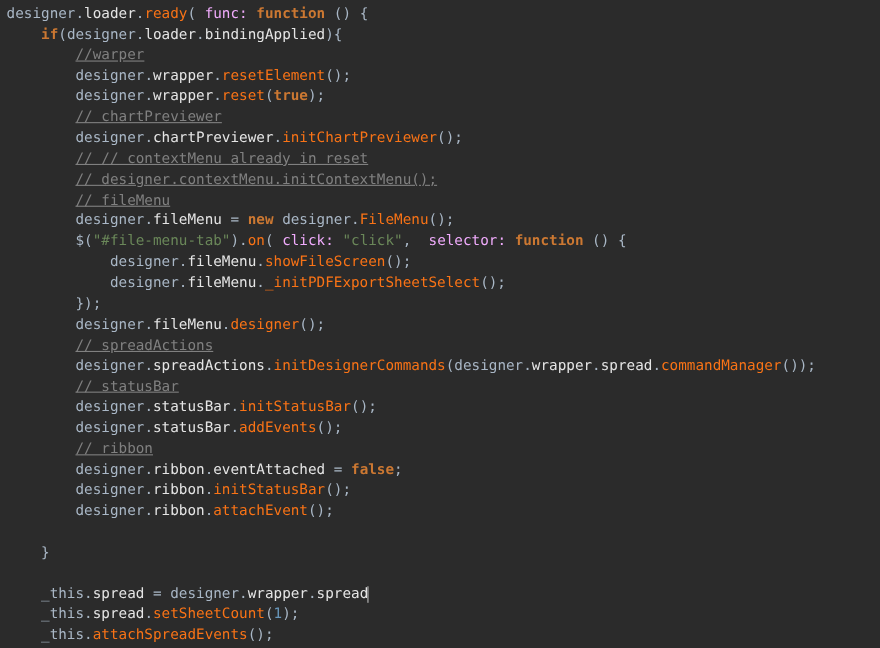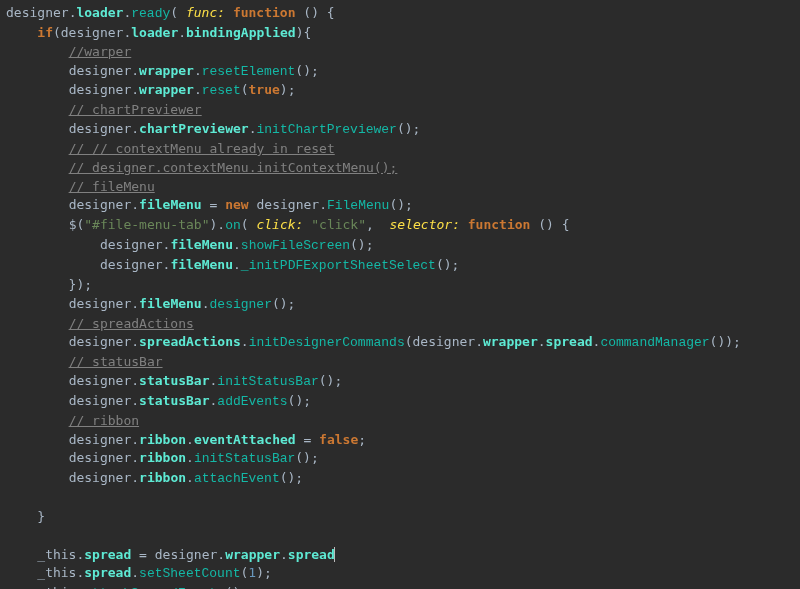--- a/index.html
+++ b/index.html
@@ -1,23 +1,23 @@
 <!DOCTYPE html>
 <html><head>
 <meta charset="utf-8">
 <style>
   html,body{margin:0;padding:0;background:#2b2b2b;color:#a9b7c6;
     font-family:Menlo,Consolas,"DejaVu Sans Mono",monospace;font-size:13px;
     line-height:1.45;}
   .editor{white-space:pre;padding:4px 6px 10px 6px;width:800px;box-sizing:border-box;}
   .kw{color:#cc7832;font-weight:bold;}
-  .hint{color:#fde047;font-style:italic;}
+  .hint{color:#f0abfc;}
   .str{color:#6a8759;}
-  .prop{color:#5eead4;font-weight:bold;}
-  .fn{color:#14b8a6;font-family:Liberation Mono, monospace;}
+  .prop{color:#e5e5e5;}
+  .fn{color:#f97316;}
   .cmt{color:#808080;text-decoration:underline;}
   .lit{color:#6897bb;}
   .ul{text-decoration:underline;}
   .caret{border-left:1px solid #bbb;margin-left:-1px;}
 </style>
 </head>
 <body>
 
 <div class="editor"><span><span>designer</span>.<span class="prop">loader</span>.<span class="fn">ready</span>( <span class="hint">func:</span> <span class="kw">function</span> () {</span>
 <span>    <span class="kw">if</span>(<span>designer</span>.<span class="prop">loader</span>.<span class="prop">bindingApplied</span>){</span>

